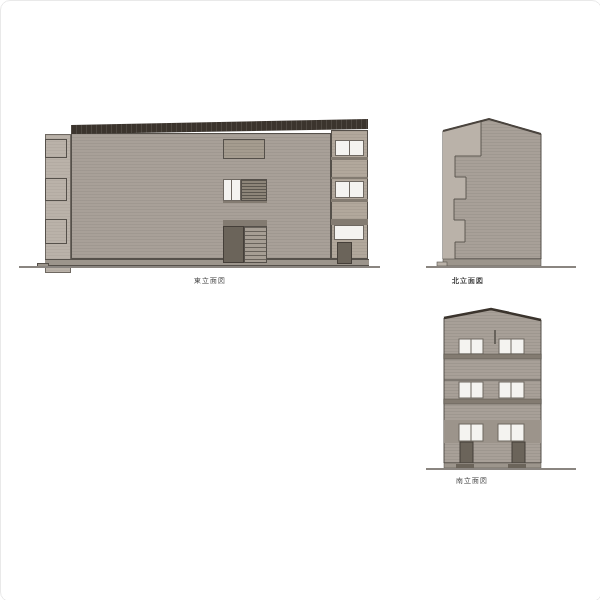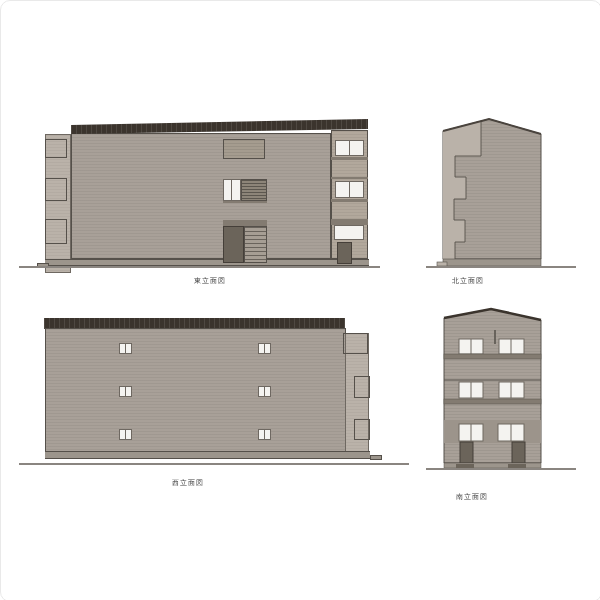--- a/index.html
+++ b/index.html
@@ -78,60 +78,39 @@
     <div class="abs slabline" style="left:312px;top:88px;width:37px;height:3px;"></div>
     <div class="abs slabline" style="left:312px;top:108px;width:37px;height:6px;"></div>
     <div class="abs win" style="left:315px;top:114px;width:30px;height:15px;"></div>
     <div class="abs door" style="left:318px;top:131px;width:15px;height:22px;"></div>
 
     <div class="abs" style="left:18px;top:152px;width:12px;height:4px;background:var(--base,#9c958c);border:1px solid var(--line,#55504a);"></div>
     <div class="abs ground" style="left:0px;top:155px;width:361px;height:2px;"></div>
     <div class="caption" style="left:175px;top:166px;width:116px;">東立面図</div>
   </div>
 
-  <div class="sec" style="left:420px;top:110px;width:160px;height:176px;">
+  <div class="sec" style="left:420px;top:110px;width:160px;height:176px;font-weight:bold;">
     <svg class="abs" style="left:10px;top:5px;" width="115" height="155" viewBox="0 0 115 155">
       <defs>
         <pattern id="texN" width="4" height="3" patternUnits="userSpaceOnUse">
           <path d="M0 2.5H4" stroke="rgba(0,0,0,0.05)" stroke-width="1"></path>
         </pattern>
       </defs>
       <polygon points="12,15 58,3 110,18 110,143 12,143" style="fill:var(--wall,#a8a098);stroke:var(--line,#55504a);stroke-width:1"></polygon>
       <polygon points="12,15 58,3 110,18 110,143 12,143" fill="url(#texN)"></polygon>
       <polygon points="12,15 50,5 50,40 24,40 24,61 35,61 35,83 23,83 23,104 34,104 34,126 24,126 24,143 12,143" style="fill:var(--wall_light,#bab2a9)"></polygon>
       <polyline points="50,5 50,40 24,40 24,61 35,61 35,83 23,83 23,104 34,104 34,126 24,126 24,143" fill="none" style="stroke:var(--line,#55504a)" stroke-width="0.9"></polyline>
       <polyline points="12,15 58,3 110,18" fill="none" style="stroke:#4a443e" stroke-width="2"></polyline>
       <rect x="12" y="143" width="98" height="7" style="fill:var(--base,#9c958c);stroke:var(--line,#55504a);stroke-width:0.6"></rect>
       <rect x="6" y="146" width="10" height="4" style="fill:var(--wall_light,#bab2a9);stroke:var(--line,#55504a);stroke-width:0.6"></rect>
     </svg>
     <div class="abs ground" style="left:5px;top:155px;width:150px;height:2px;"></div>
     <div class="caption" style="left:31px;top:166px;width:116px;">北立面図</div>
   </div>
 
-  <div class="sec" style="left:18px;top:310px;width:390px;height:178px;">
-    <div class="abs roof" style="left:25px;top:7px;width:301px;height:11px;"></div>
-    <div class="abs wall" style="left:26px;top:17px;width:301px;height:131px;"></div>
-
-    <div class="abs wall-light" style="left:326px;top:22px;width:24px;height:126px;"></div>
-    <div class="abs outline-box" style="left:324px;top:22px;width:25px;height:21px;"></div>
-    <div class="abs outline-box" style="left:335px;top:65px;width:16px;height:22px;"></div>
-    <div class="abs outline-box" style="left:335px;top:108px;width:16px;height:21px;"></div>
-
-    <div class="abs win" style="left:100px;top:32px;width:13px;height:11px;"></div>
-    <div class="abs win" style="left:239px;top:32px;width:13px;height:11px;"></div>
-    <div class="abs win" style="left:100px;top:75px;width:13px;height:11px;"></div>
-    <div class="abs win" style="left:239px;top:75px;width:13px;height:11px;"></div>
-    <div class="abs win" style="left:100px;top:118px;width:13px;height:11px;"></div>
-    <div class="abs win" style="left:239px;top:118px;width:13px;height:11px;"></div>
-
-    <div class="abs base" style="left:26px;top:140px;width:325px;height:8px;"></div>
-    <div class="abs" style="left:351px;top:144px;width:12px;height:5px;background:var(--base,#9c958c);border:1px solid var(--line,#55504a);"></div>
-    <div class="abs ground" style="left:0px;top:152px;width:390px;height:2px;"></div>
-    <div class="caption" style="left:153px;top:168px;width:116px;">西立面図</div>
-  </div>
 
   <div class="sec" style="left:420px;top:300px;width:160px;height:186px;">
     <svg class="abs" style="left:10px;top:3px;" width="120" height="168" viewBox="0 0 120 168">
       <defs>
         <pattern id="texS" width="4" height="3" patternUnits="userSpaceOnUse">
           <path d="M0 2.5H4" stroke="rgba(0,0,0,0.06)" stroke-width="1"></path>
         </pattern>
       </defs>
       <polygon points="13,14 60,5 110,16 110,159 13,159" style="fill:var(--wall,#a8a098);stroke:var(--line,#55504a);stroke-width:1"></polygon>
       <polygon points="13,14 60,5 110,16 110,159 13,159" fill="url(#texS)"></polygon>
@@ -168,16 +147,16 @@
         <rect x="67" y="120" width="26" height="17" style="fill:var(--window,#f4f3f0);stroke:var(--frame,#6e6861)"></rect>
         <line x1="80" y1="120" x2="80" y2="137" style="stroke:var(--frame,#6e6861)"></line>
       </g>
       <rect x="29" y="138" width="13" height="21" style="fill:var(--door,#6b645a);stroke:#453f39"></rect>
       <rect x="81" y="138" width="13" height="21" style="fill:var(--door,#6b645a);stroke:#453f39"></rect>
       <rect x="13" y="159" width="97" height="5" style="fill:var(--base,#9c958c);stroke:var(--line,#55504a);stroke-width:0.5"></rect>
       <rect x="25" y="160" width="18" height="4" style="fill:var(--door,#6b645a)"></rect>
       <rect x="77" y="160" width="18" height="4" style="fill:var(--door,#6b645a)"></rect>
     </svg>
     <div class="abs ground" style="left:5px;top:167px;width:150px;height:2px;"></div>
-    <div class="caption" style="left:35px;top:192px;width:116px;">南立面図</div>
+    <div class="caption" style="left:35px;top:176px;width:116px;">南立面図</div>
   </div>
 
 </div>
 
 </body></html>

